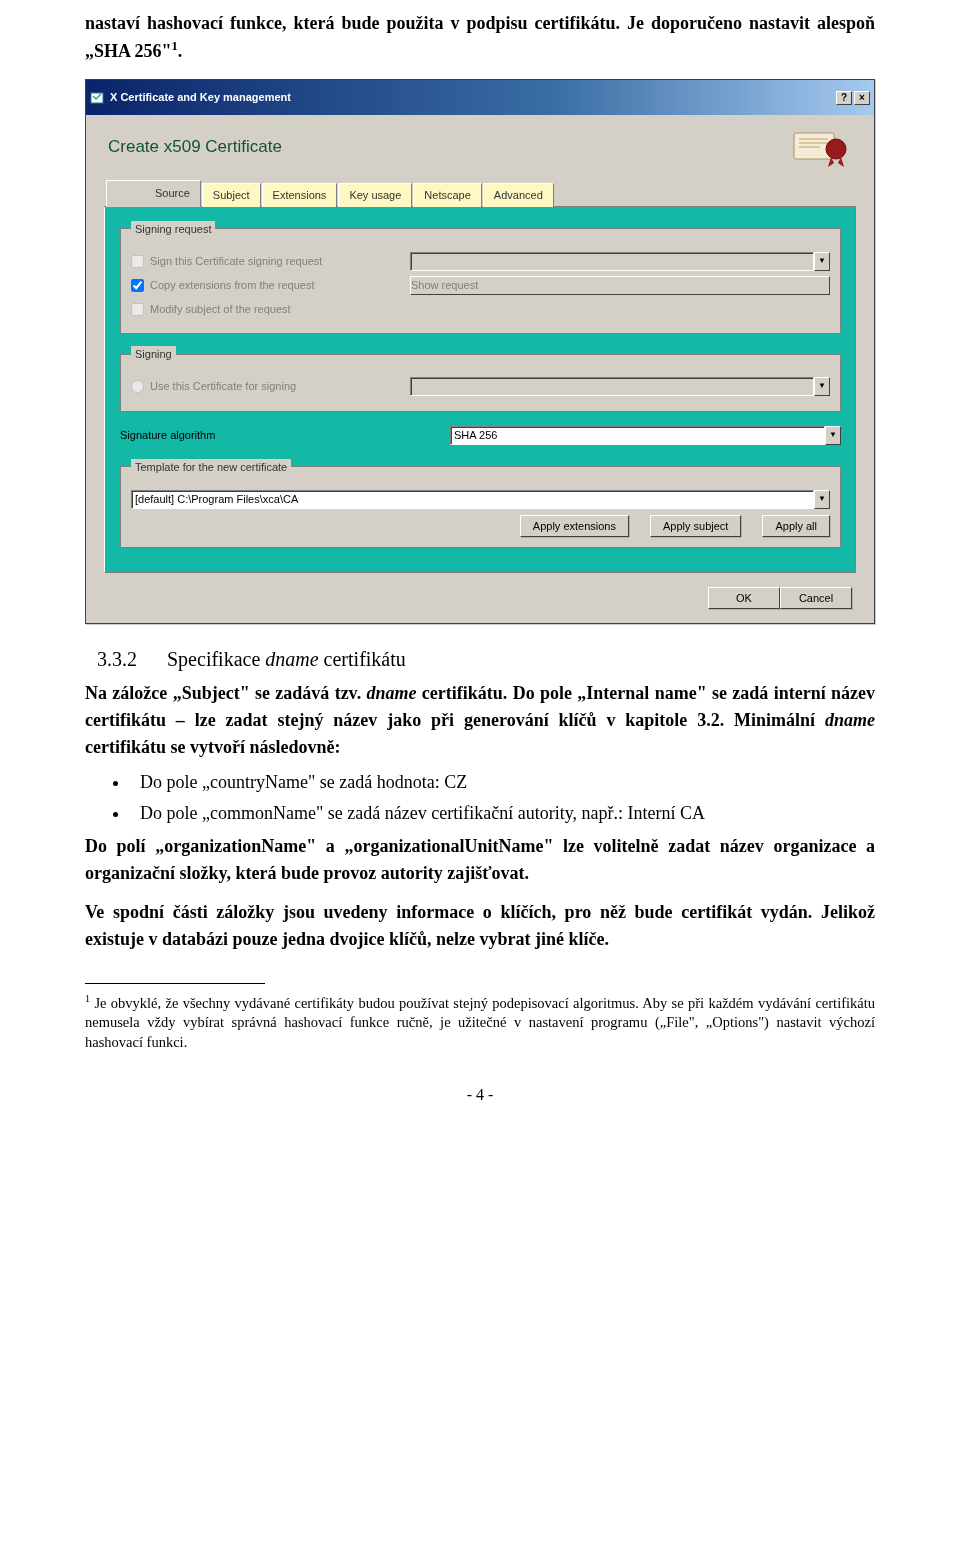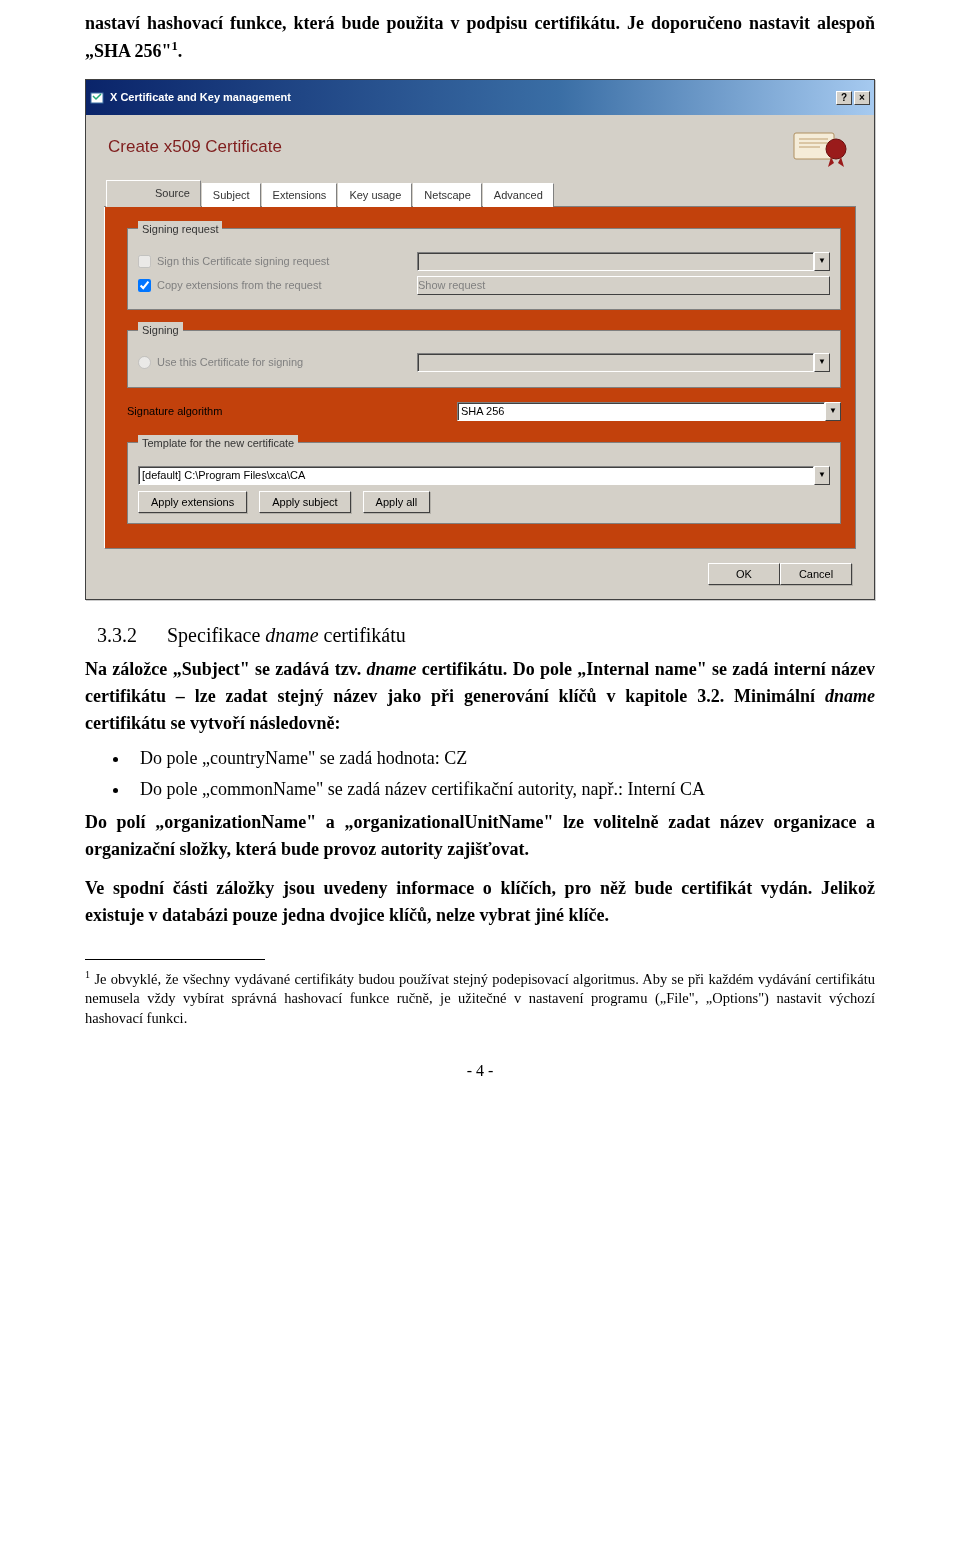--- a/index.html
+++ b/index.html
@@ -66,38 +66,38 @@
     background: #d4d0c8;
     padding: 12px 18px 14px 18px;
   }
   .dlg-header {
     display: flex;
     align-items: center;
     justify-content: space-between;
     margin-bottom: 12px;
     padding: 0 4px;
   }
-  .dlg-header-title { font-size: 17px; font-weight: normal; color: #7f1d1d; }
+  .dlg-header-title { font-size: 17px; font-weight: normal; color: #14532d; }
   .seal {
     width: 62px; height: 40px;
     position: relative;
   }
   .tabstrip {
     display: flex;
     align-items: flex-end;
     border-bottom: 1px solid #808080;
     margin-bottom: 0;
     padding-left: 2px;
   }
   .tab {
     padding: 3px 10px 3px 10px;
     border: 1px solid #fff;
     border-right-color: #808080;
     border-bottom: none;
-    background: #ffffff;
+    background: #fef9c3;
     font-size: 11px;
     margin-right: 1px;
     position: relative;
     top: 1px;
     color: #333;
   }
   .tab.active {
     background: #d4d0c8;
     border-top-color: #fff;
     border-left-color: #fff;
@@ -105,22 +105,22 @@
     padding-top: 4px;
     padding-bottom: 4px;
     z-index: 2;
     padding-left: 48px;
   }
   .tabpanel {
     border: 1px solid #fff;
     border-top: none;
     border-right-color: #808080;
     border-bottom-color: #808080;
-    padding: 14px 14px 12px 22px;
-    background: #c2410c;
+    padding: 14px 14px 12px 15px;
+    background: #14b8a6;
   }
   fieldset.group {
     border: 1px solid #808080;
     border-top-color: #808080;
     padding: 10px 10px 10px 10px;
     margin-bottom: 12px;
     background: #d4d0c8;
   }
   fieldset.group legend {
     padding: 0 4px;
@@ -175,22 +175,22 @@
     background: #d4d0c8;
     border: 1px solid #fff;
     border-right-color: #404040;
     border-bottom-color: #404040;
     font-size: 11px;
     font-family: Tahoma, Arial, sans-serif;
     box-shadow: 1px 1px 0 rgba(0,0,0,0.15);
   }
   .btn-row-right {
     display: flex;
-    justify-content: flex-start;
-    gap: 12px;
+    justify-content: flex-end;
+    gap: 21px;
     margin-top: 6px;
   }
   .sig-row, .tpl-label-row {
     display: flex;
     align-items: center;
     margin: 14px 0 6px 0;
   }
   .sig-row .lbl { width: 330px; font-size: 11px; }
   .dlg-footer {
     display: flex;
@@ -268,20 +268,24 @@
             <div class="combo-arrow">▼</div>
           </div>
         </div>
 
         <div class="form-row">
           <input type="checkbox" class="chk" checked="" style="">
           <span class="lbl-left" style="color:#808080">Copy extensions from the request</span>
           <div class="show-req-btn">Show request</div>
         </div>
 
+        <div class="form-row disabled">
+          <input type="checkbox" class="chk" disabled="" style="">
+          <span class="lbl-left">Modify subject of the request</span>
+        </div>
       </fieldset>
 
       <fieldset class="group">
         <legend>Signing</legend>
 
 
         <div class="form-row disabled">
           <input type="radio" class="rad" name="signmode" disabled="" style="">
           <span class="lbl-left">Use this Certificate for signing</span>
           <div class="combo-wrap">

